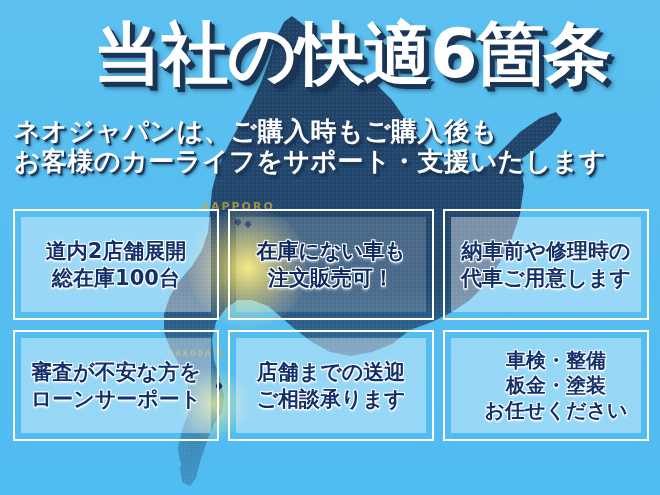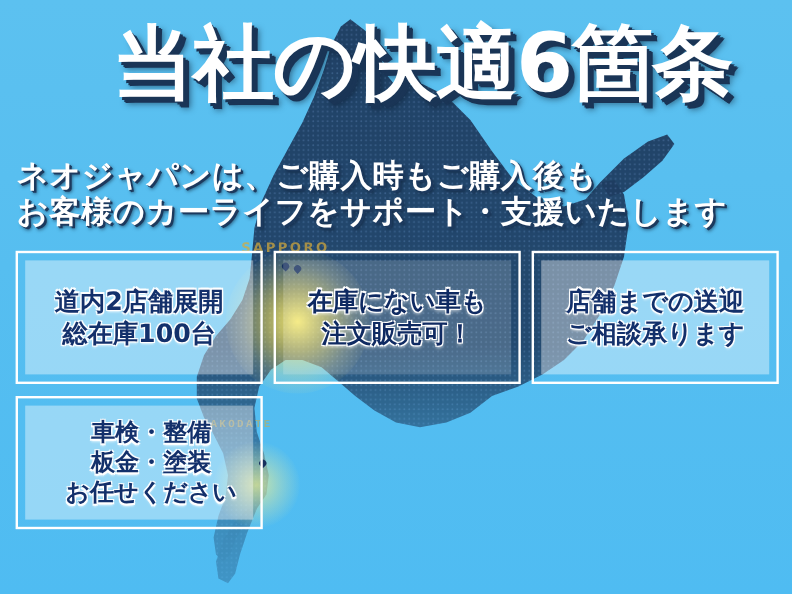--- a/index.html
+++ b/index.html
@@ -81,21 +81,21 @@
        4px 4px 0 #1a3556,
        5px 5px 0 #1a3556,
        6px 6px 5px rgba(10,25,45,0.55);
     margin-left: 44px;
   }
 
   
   #subhead {
     position: absolute;
     left: 14px;
-    top: 132px;
+    top: 116px;
     width: 632px;
   }
   #subhead .s-line {
     font-size: 26px;
     line-height: 30px;
     font-weight: bold;
     color: #ffffff;
     white-space: nowrap;
     text-shadow:
        1px 1px 0 #1d3a5e,
@@ -241,21 +241,35 @@
     </div>
 
     <div class="cell dark">
       <div class="cell-inner"></div>
       <div class="cell-text">
         <span class="ln">在庫にない車も</span>
         <span class="ln">注文販売可！</span>
       </div>
     </div>
 
-
+    <div class="cell">
+      <div class="cell-inner"></div>
+      <div class="cell-text">
+        <span class="ln">納車前や修理時の</span>
+        <span class="ln">代車ご用意します</span>
+      </div>
+    </div>
+
+    <div class="cell">
+      <div class="cell-inner"></div>
+      <div class="cell-text">
+        <span class="ln">審査が不安な方を</span>
+        <span class="ln">ローンサーポート</span>
+      </div>
+    </div>
 
     <div class="cell">
       <div class="cell-inner"></div>
       <div class="cell-text">
         <span class="ln">店舗までの送迎</span>
         <span class="ln">ご相談承ります</span>
       </div>
     </div>
 
     <div class="cell three">

